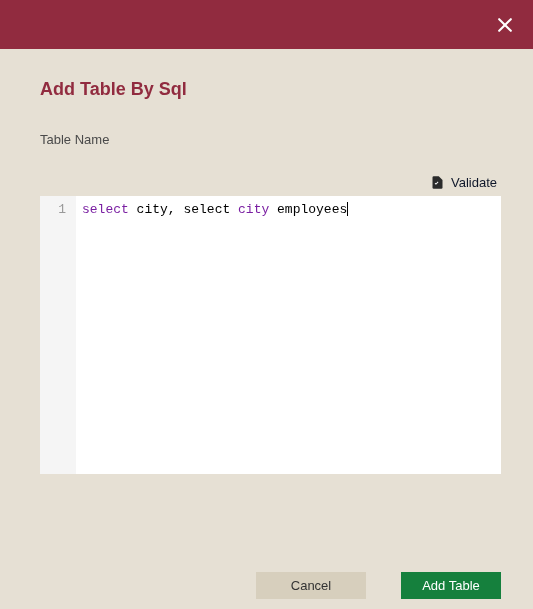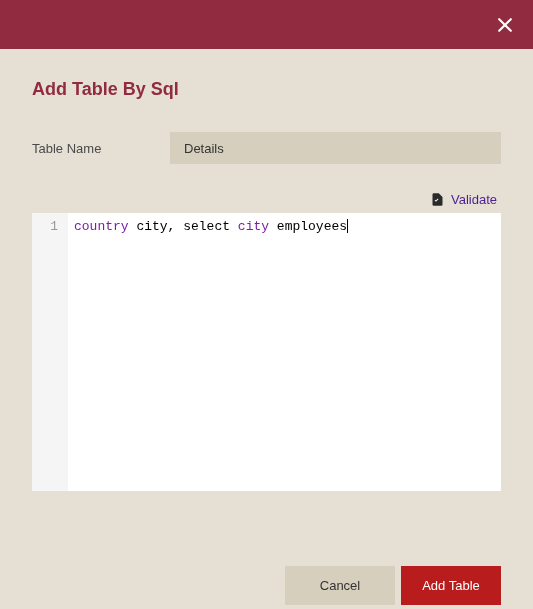--- a/index.html
+++ b/index.html
@@ -24,20 +24,21 @@
       height: 36px;
       display: flex;
       align-items: center;
       justify-content: center;
       cursor: pointer;
       color: #fff;
     }
     .close-btn svg { width: 20px; height: 20px; }
     .content {
       padding: 30px 32px 0 32px;
+      margin-left: 8px;
     }
     .dialog-title {
       color: #912b3f;
       font-size: 18px;
       font-weight: 600;
       margin-bottom: 32px;
     }
     .form-row {
       display: flex;
       align-items: center;
@@ -66,21 +67,21 @@
       gap: 8px;
       margin-bottom: 6px;
       padding-right: 4px;
     }
     .validate-link {
       display: flex;
       align-items: center;
       gap: 6px;
       cursor: pointer;
       font-size: 13px;
-      color: #4c1d95;
+      color: #0f172a;
     }
     .validate-link svg { width: 15px; height: 15px; flex-shrink: 0; }
     .code-editor {
       display: flex;
       height: 278px;
       background: #fff;
       font-family: Consolas, "Courier New", monospace;
       font-size: 13px;
     }
     .gutter {
@@ -112,38 +113,39 @@
       left: 0;
       right: 0;
       height: 48px;
       display: flex;
       justify-content: flex-end;
       align-items: center;
       gap: 6px;
       padding: 0 32px;
     }
     .btn {
-      height: 39px;
+      height: 27px;
       border: none;
       padding: 0 14px;
       font-size: 13px;
       cursor: pointer;
       display: flex;
       align-items: center;
       justify-content: center;
       text-align: center;
     }
     .btn-secondary {
       background: #d7cfbd;
       color: #333;
       min-width: 110px;
     }
     .btn-primary {
-      background: #b91c1c;
+      background: #15803d;
       color: #fff;
+      margin-left: 29px;
     }
     .btn-add { min-width: 100px; }
     .btn-save { min-width: 186px; }
   </style>
 </head>
 <body>
 
 <div class="titlebar">
   <div class="close-btn">
     <svg viewBox="0 0 24 24" fill="none" stroke="currentColor" stroke-width="2.5" stroke-linecap="round">
@@ -151,37 +153,36 @@
       <line x1="19" y1="5" x2="5" y2="19"></line>
     </svg>
   </div>
 </div>
 
 <div class="content">
   <div class="dialog-title">Add Table By Sql</div>
 
   <div class="form-row">
     <div class="form-label">Table Name</div>
-    <input class="text-input" type="text" value="Details" style="">
   </div>
 
   <div class="validate-row">
     <div class="validate-link">
       <svg viewBox="0 0 24 24">
         <path fill="#2a2a2a" d="M14 2H6a2 2 0 0 0-2 2v16a2 2 0 0 0 2 2h12a2 2 0 0 0 2-2V8l-6-6z"></path>
         <path fill="#fff" d="M9.5 15.5l-2-2 1-1 1 1 3-3 1 1z"></path>
       </svg>
       <span>Validate</span>
     </div>
   </div>
 
   <div class="code-editor">
     <div class="gutter">
       <div>1</div>
     </div>
-    <div class="code-area" id="code-area"><span class="kw">country</span><span> city, select </span><span class="kw">city</span><span> employees</span><span class="cursor"></span></div>
+    <div class="code-area" id="code-area"><span class="kw">select</span><span> city, select </span><span class="kw">city</span><span> employees</span><span class="cursor"></span></div>
   </div>
 </div>
 
 <div class="footer">
   <button class="btn btn-secondary">Cancel</button>
   <button class="btn btn-primary btn-add">Add Table</button>
 </div>
 
 </body></html>

